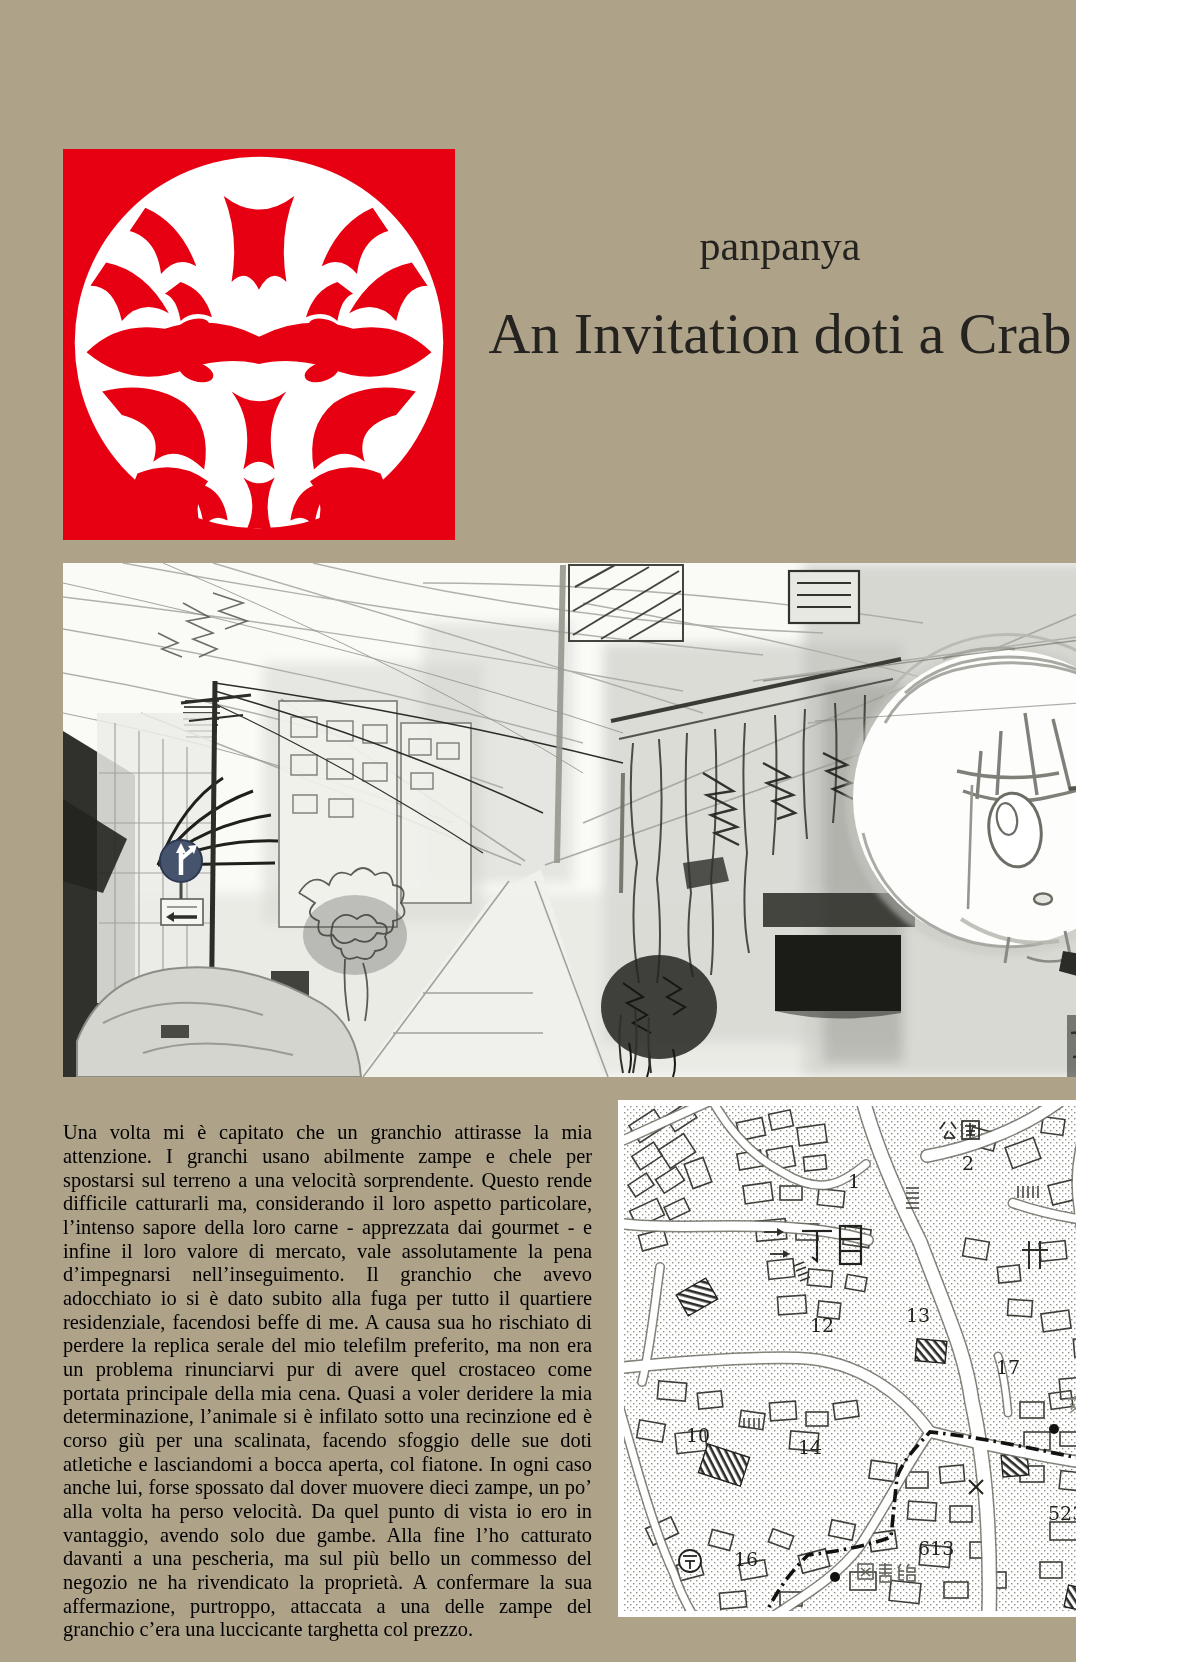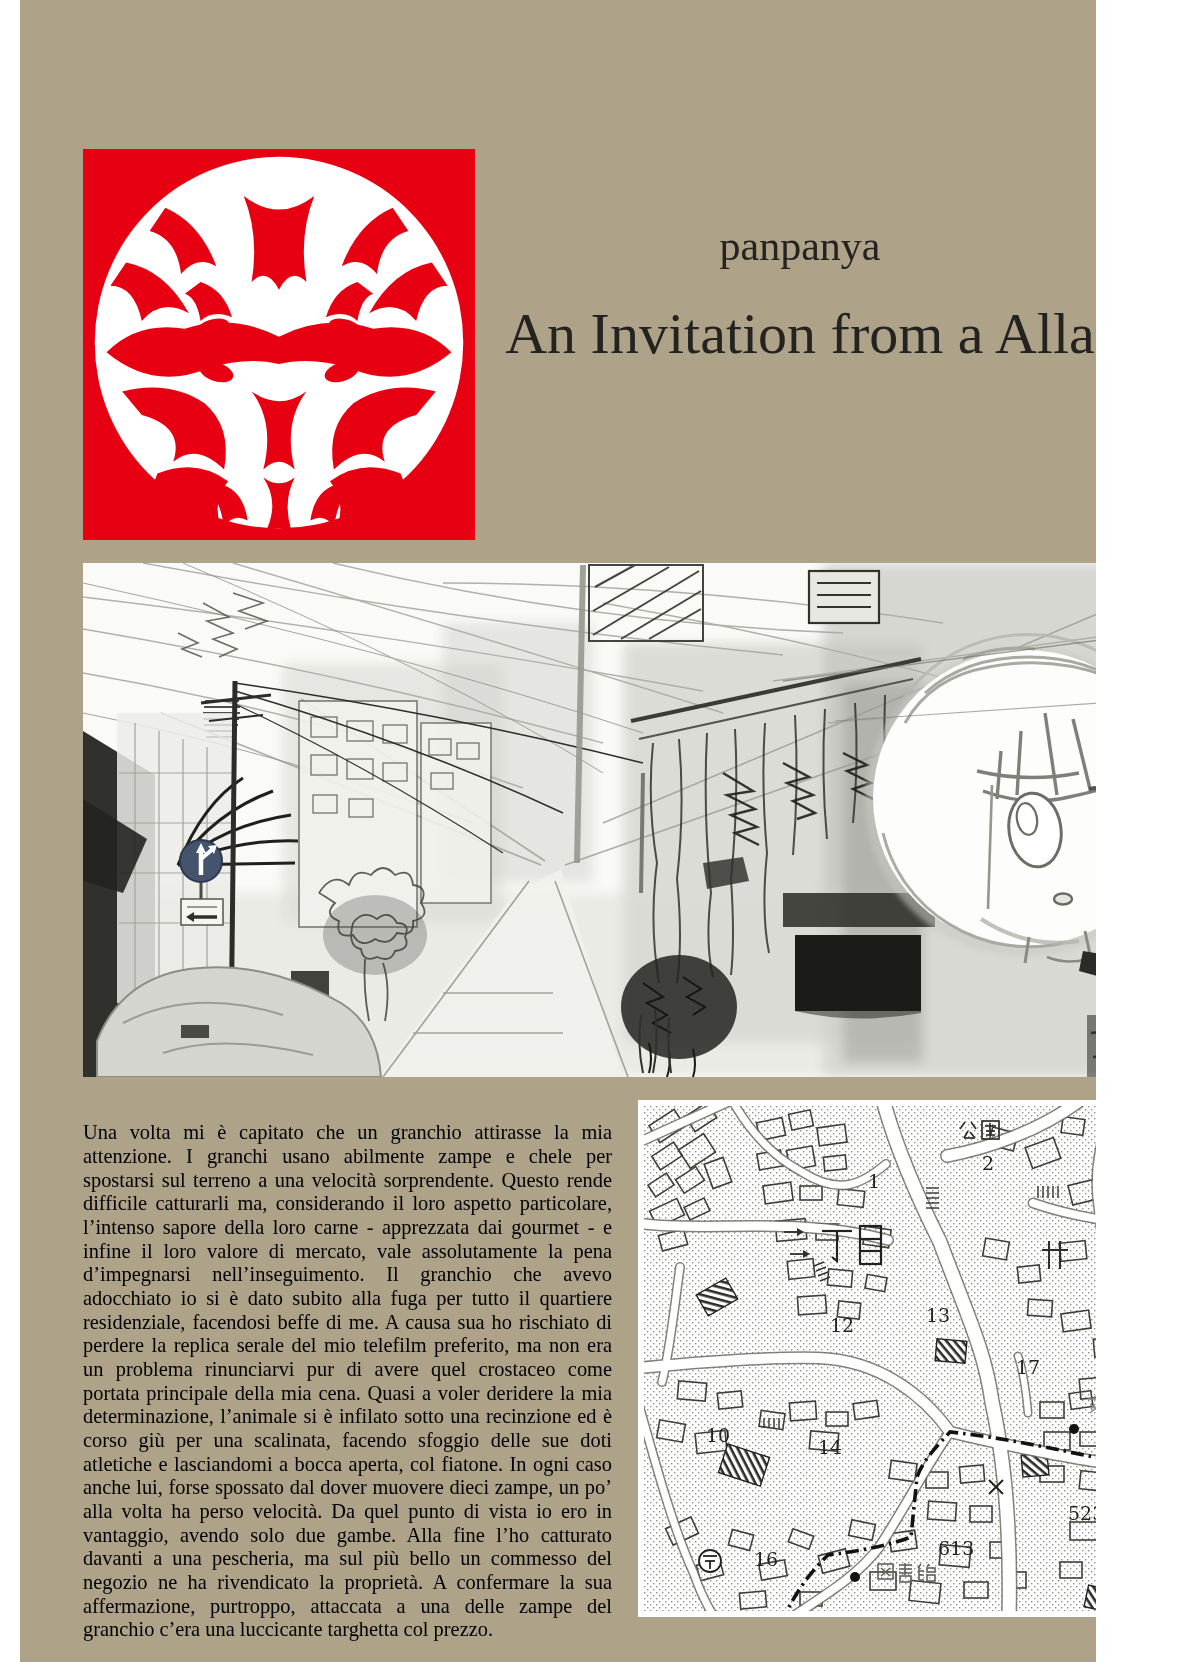--- a/index.html
+++ b/index.html
@@ -1,16 +1,16 @@
 <!DOCTYPE html>
 <html><head>
 <meta charset="utf-8">
 <style>
   html,body{margin:0;padding:0;}
-  .page{position:relative;width:1076px;height:1662px;background:#aea289;font-family:"Liberation Serif",serif;overflow:hidden;margin-left:20px;}
+  .page{position:relative;width:1076px;height:1662px;background:#aea289;font-family:"Liberation Serif",serif;overflow:hidden;}
   .logo{position:absolute;left:63px;top:149px;width:392px;height:391px;}
   .author{position:absolute;left:420px;top:222px;width:720px;text-align:center;font-size:42px;color:#24231f;}
   .booktitle{position:absolute;left:420px;top:300px;width:720px;text-align:center;font-size:58px;color:#24231f;}
   .illustration{position:absolute;left:63px;top:563px;width:1133px;height:514px;background:#fbfbf9;}
   .illustration svg,.map svg,.logo svg{display:block;width:100%;height:100%;}
   .bodytext{position:absolute;left:63px;top:1101px;width:529px;font-size:20.4px;line-height:23.65px;text-align:justify;color:#000000;}
   .map{position:absolute;left:618px;top:1100px;width:535px;height:517px;background:#ffffff;}
   .maptext{font-family:"DejaVu Serif",serif;fill:#24241f;}
 </style>
 </head>
@@ -42,21 +42,21 @@
         </g>
         <use href="#halfcrest" transform="translate(100,0) scale(-1,1)"></use>
 
         <path d="M43,62 Q49,70 46,82 Q50,78 54,82 Q51,70 57,62 Q50,67 43,62 Z"></path>
         <path d="M46,84 Q50,90 47,97 L53,97 Q51,90 54,84 Q50,87 46,84 Z"></path>
       </g>
     </svg>
   </div>
 
   <div class="author">panpanya</div>
-  <div class="booktitle">An Invitation from a Alla</div>
+  <div class="booktitle">An Invitation doti a Crab</div>
 
   <div class="illustration">
     <svg viewBox="0 0 1133 514" preserveAspectRatio="none">
       <defs>
         <filter id="soft" x="-20%" y="-20%" width="140%" height="140%">
             <feGaussianBlur stdDeviation="6"></feGaussianBlur>
           </filter>
         <filter id="soft2" x="-20%" y="-20%" width="140%" height="140%">
             <feGaussianBlur stdDeviation="2.5"></feGaussianBlur>
           </filter>

